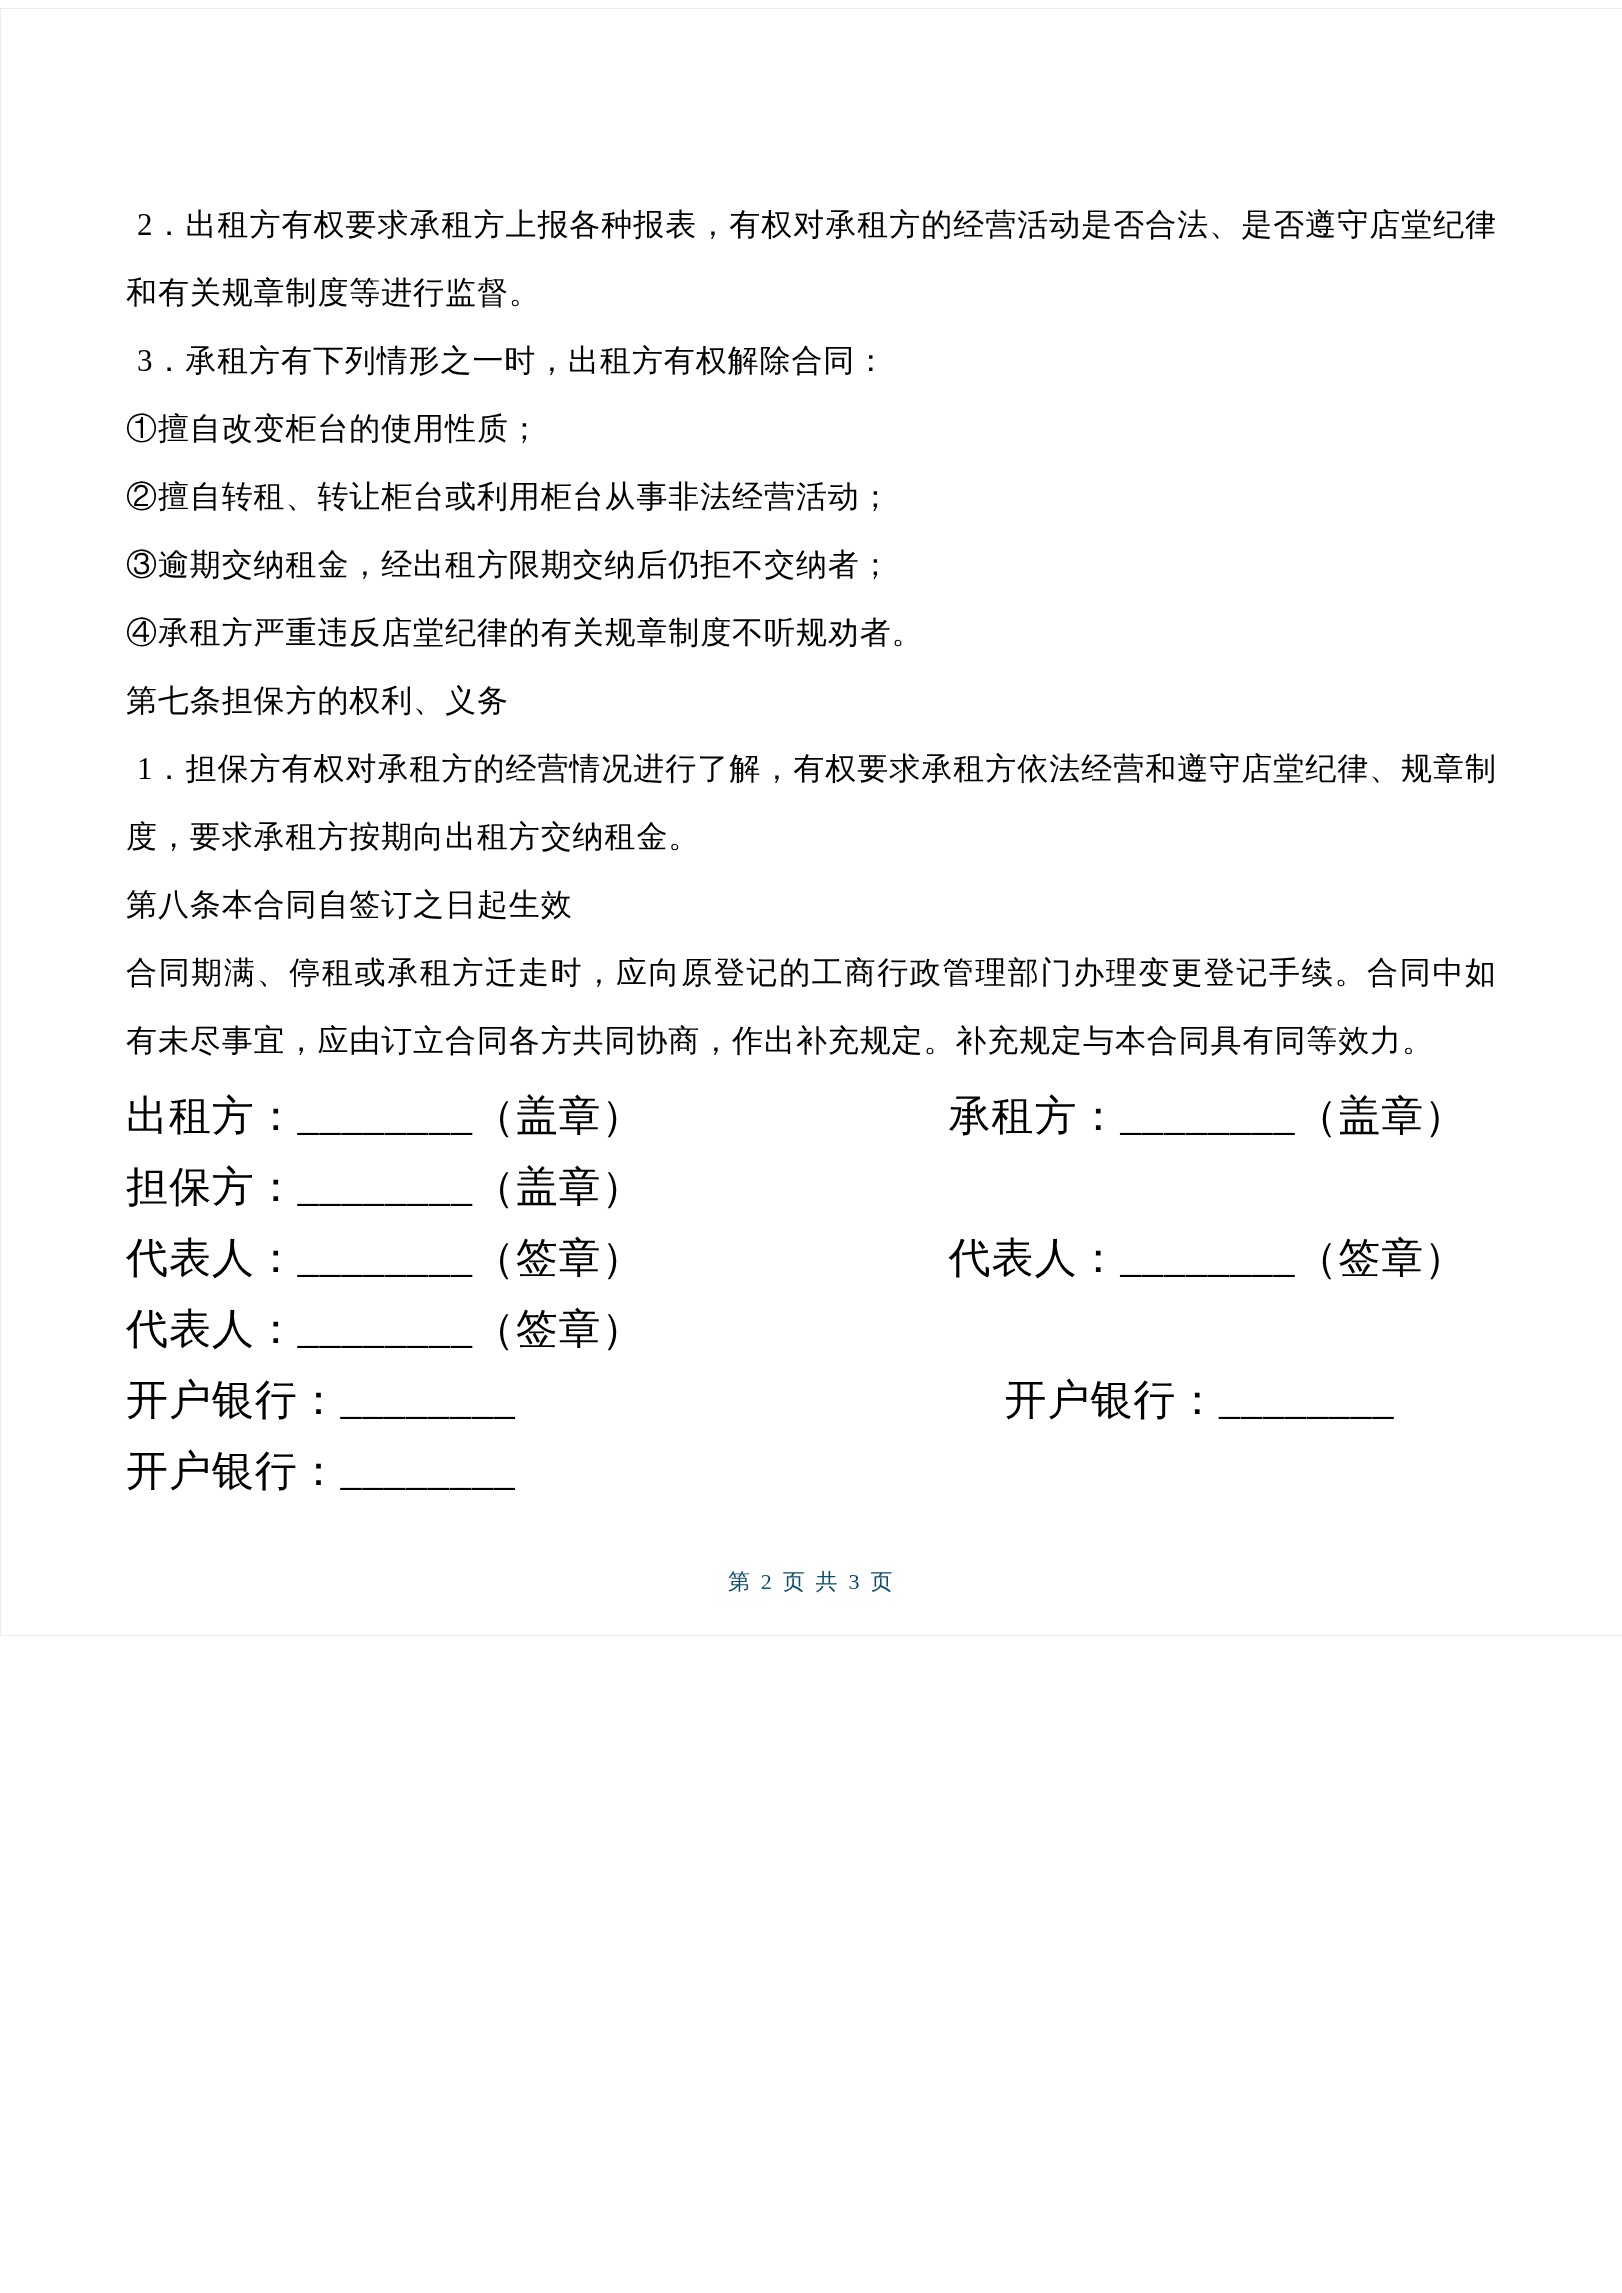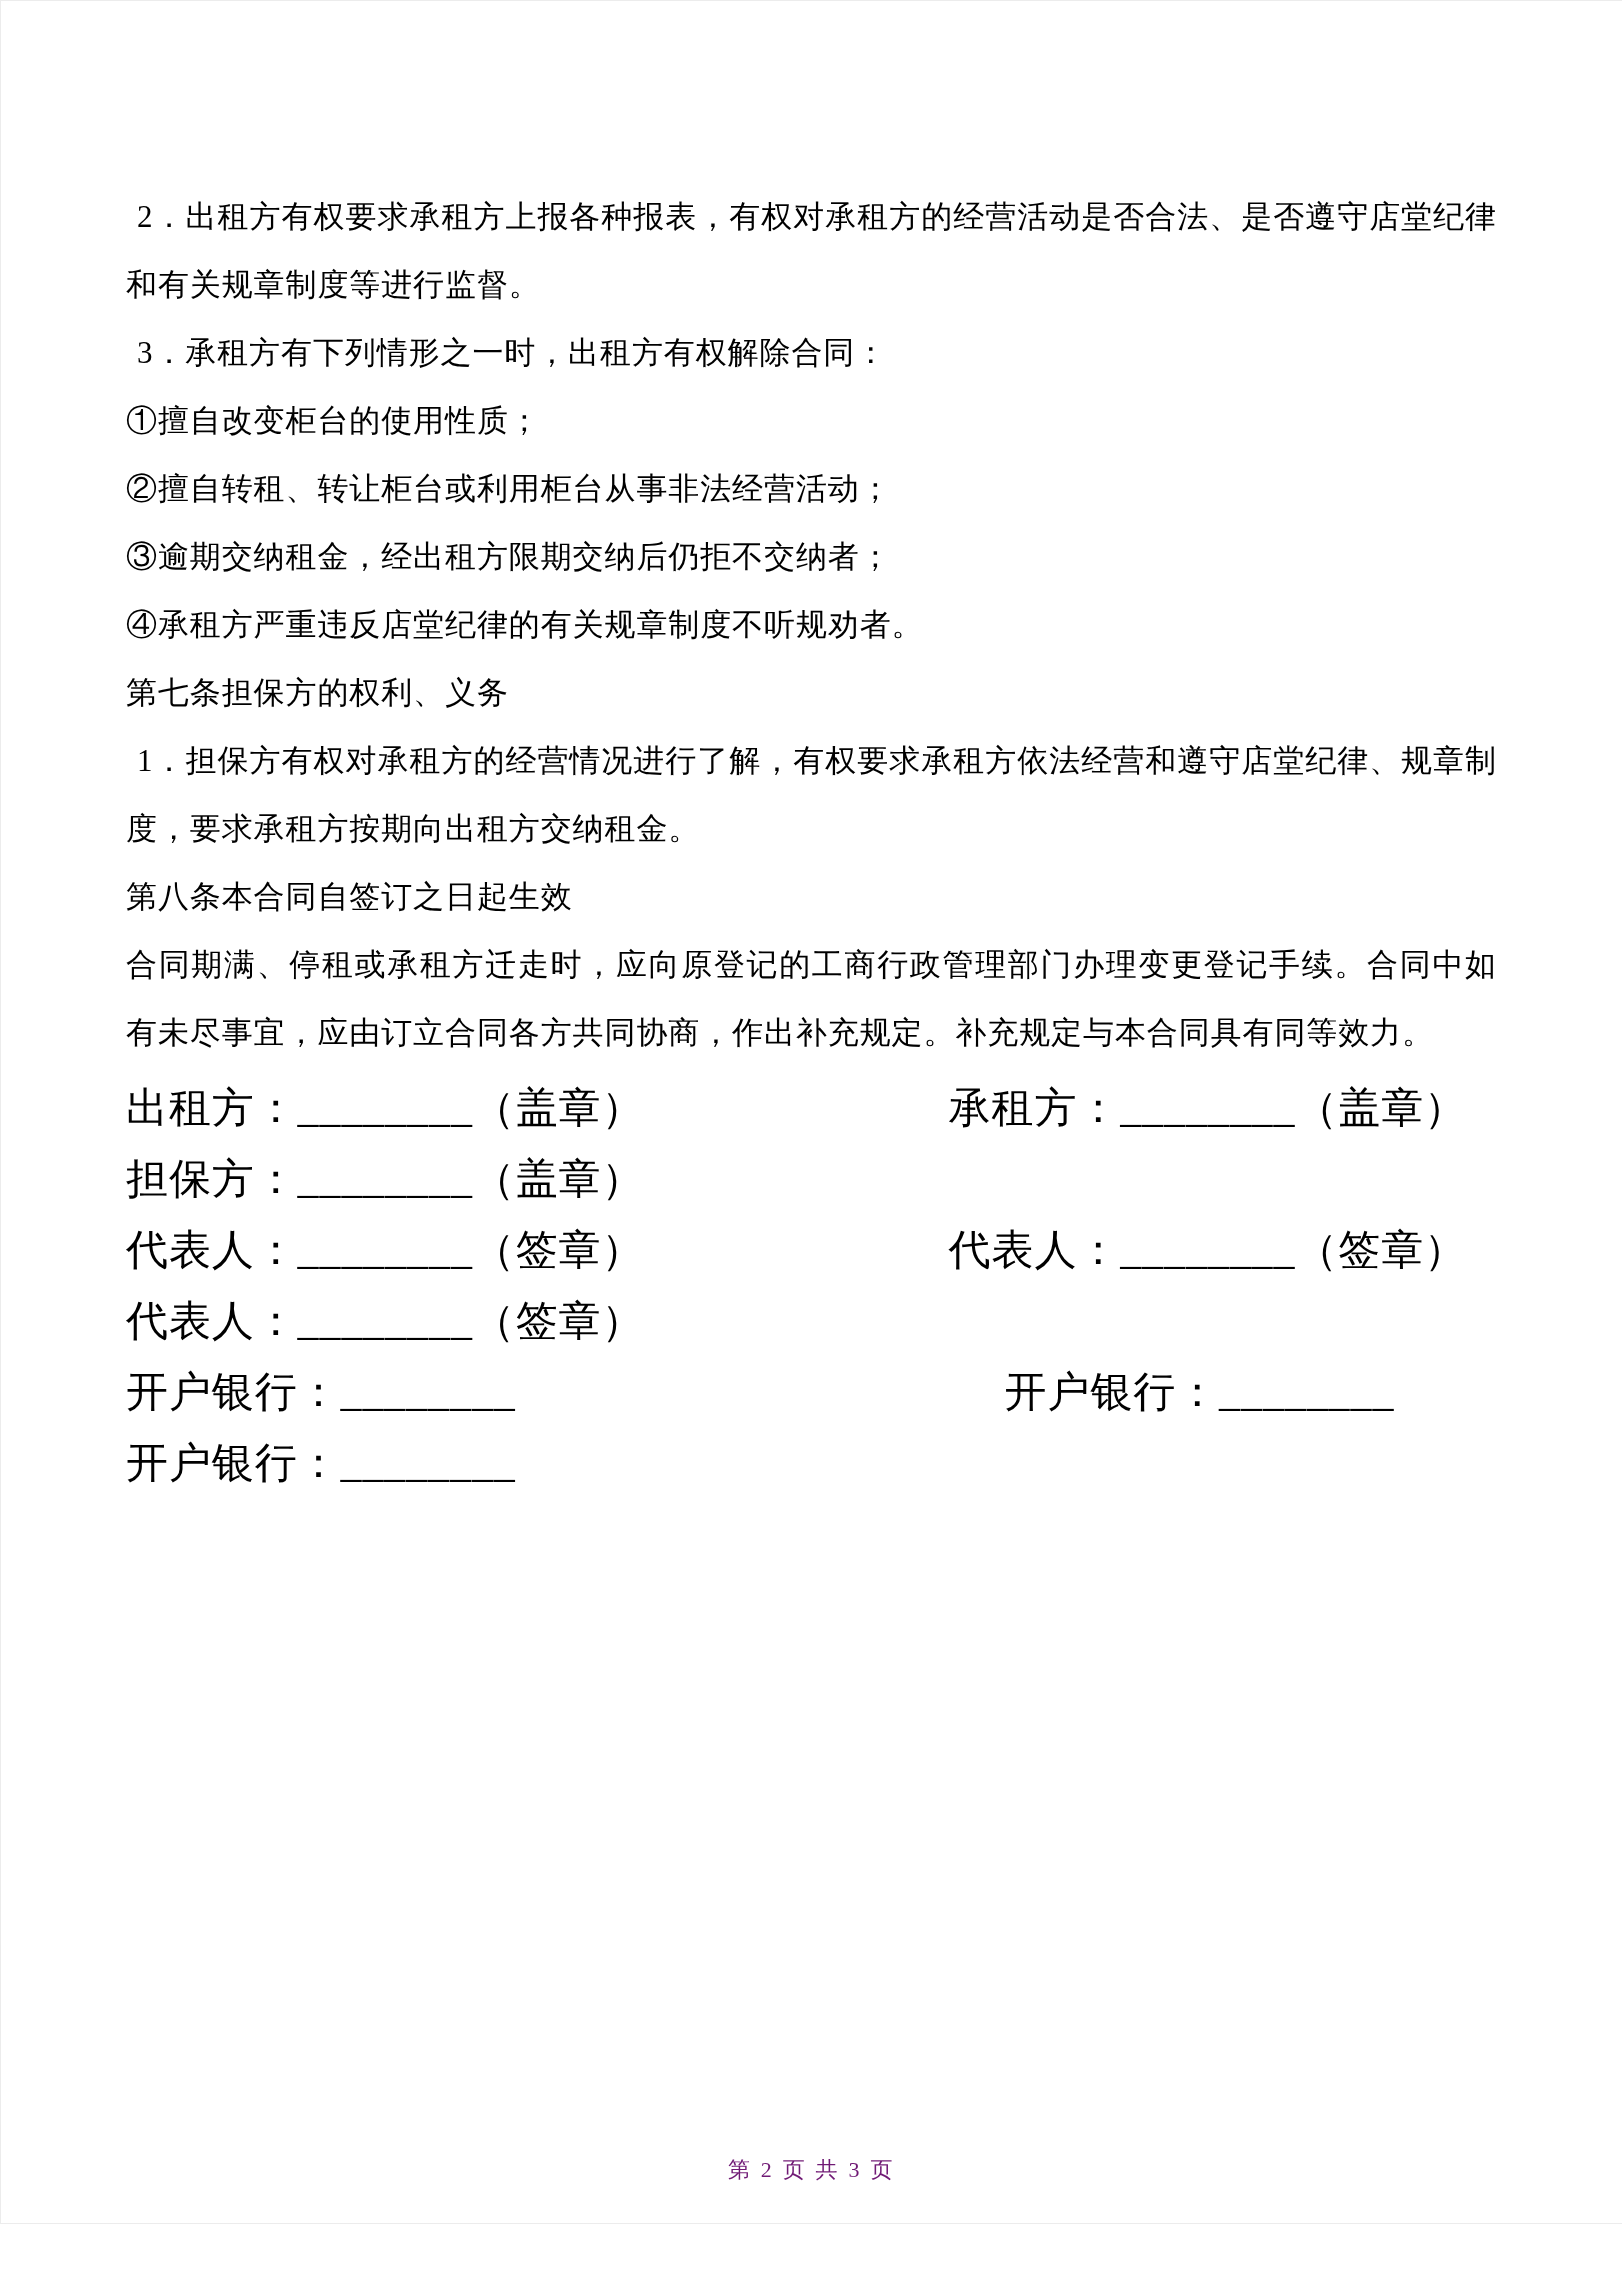--- a/index.html
+++ b/index.html
@@ -3,22 +3,22 @@
 <meta charset="utf-8">
 <style>
   html, body {
     margin: 0;
     padding: 0;
     background: #ffffff;
   }
   .page {
     position: relative;
     width: 1623px;
-    height: 2224px;
-    margin: 0 auto;
+    height: 1628px;
+    margin: 8px auto;
     background: #ffffff;
     border: 0.9px solid #ececec;
     box-sizing: border-box;
     font-family: "Liberation Serif", "DejaVu Serif", serif;
     color: #000000;
     overflow: hidden;
   }
   .content {
     padding: 182px 125px 0 125px;
   }
@@ -51,21 +51,21 @@
     padding-left: 56px;
   }
   .footer {
     position: absolute;
     left: 0;
     right: 0;
     bottom: 38px;
     text-align: center;
     font-size: 22px;
     letter-spacing: 2.7px;
-    color: #701a75;
+    color: #0c4a6e;
   }
 </style>
 </head>
 <body>
 
 <div class="page">
   <div class="content">
     <p class="indent">2．出租方有权要求承租方上报各种报表，有权对承租方的经营活动是否合法、是否遵守店堂纪律和有关规章制度等进行监督。</p>
     <p class="indent">3．承租方有下列情形之一时，出租方有权解除合同：</p>
     <p>①擅自改变柜台的使用性质；</p>

